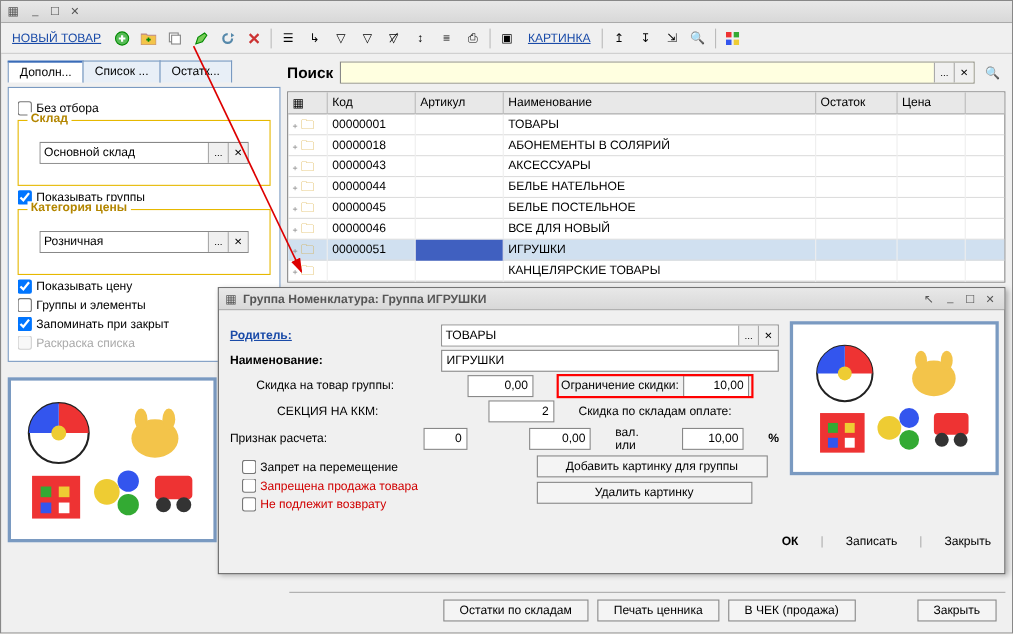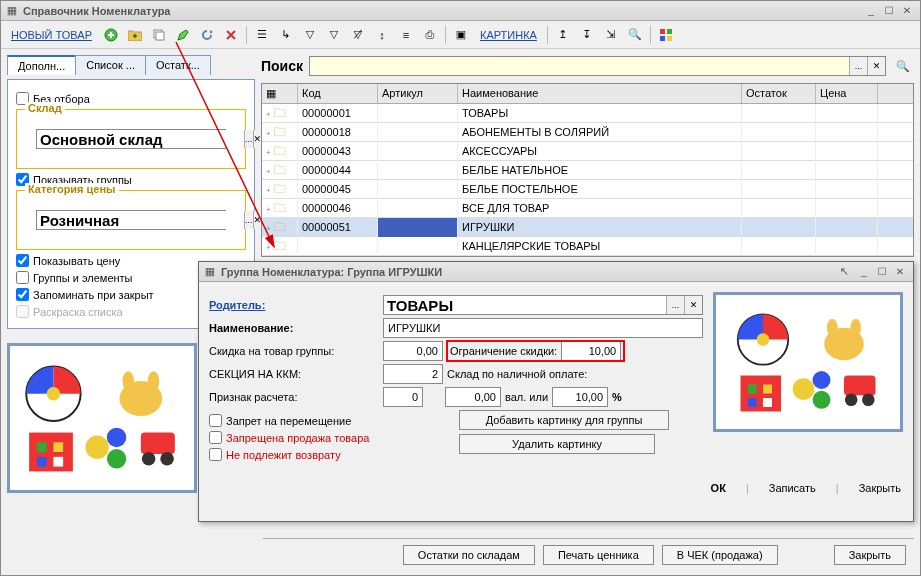--- a/index.html
+++ b/index.html
@@ -19,21 +19,21 @@
 .left { width: 248px; display:flex; flex-direction:column; gap:4px;}
 .tabs { display:flex; }
 .tab { border:1px solid #7a9ac1; border-bottom:none; padding:3px 10px; font-size:11px; background:#e8eff7; cursor:pointer; margin-right:-1px;}
 .tab.active { background:#fff; border-top:2px solid #3a6cb8;}
 .panel { border:1px solid #7a9ac1; background:#fff; padding:8px; }
 .cb { display:flex; align-items:center; gap:4px; margin:4px 0;}
 .cb input { width:13px;height:13px;}
 .fs { border:1px solid #e6b800; padding:19px; margin:4px 0; position:relative;}
 .fs-title { position:absolute; top:-8px; left:8px; background:#fff; padding:0 3px; color:#b38600; font-size:11px; font-weight:bold;}
 .dd { display:flex; align-items:center; border:1px solid #888; background:#fff; height:20px;}
-.dd input { flex:1; border:none; padding:0 3px; font-size:15px; height:18px;font-weight:bold;}
+.dd input { flex:1; border:none; padding:0 3px; font-size:11px; height:18px;}
 .dd .b { width:18px; height:18px; border-left:1px solid #aaa; display:flex; align-items:center; justify-content:center; background:#f0f0f0; cursor:pointer; font-size:9px;}
 .disabled { color:#aaa;}
 
 .right { flex:1; display:flex; flex-direction:column;}
 .search { display:flex; align-items:center; gap:6px; margin-bottom:6px;}
 .search-lbl { font-weight:bold; font-size:14px;}
 .search .dd { flex:1; background:#ffffcc;}
 .grid { border:1px solid #888; background:#fff;}
 .grid-head { display:flex; background:#e8e8e8; border-bottom:1px solid #aaa;}
 .gh { border-right:1px solid #bbb; padding:3px 4px; font-size:11px;}
@@ -47,41 +47,40 @@
 .toys-svg { width:100%; height:100%;}
 
 .bottom-bar { display:flex; gap:8px; padding:6px 8px; justify-content:flex-end; background:#f0f0f0; border-top:1px solid #aaa;}
 .btn2 { border:1px solid #888; background:#f4f4f4; padding:3px 14px; font-size:11px; cursor:pointer;}
 
 
 .dialog { position:absolute; top:261px; left:198px; width:716px; height:261px; border:1px solid #666; background:#f0f0f0; box-shadow:2px 2px 5px rgba(0,0,0,0.3);}
 .dlg-body { display:flex; gap:10px; padding:10px;}
 .dlg-left { flex:1;}
 .dlg-right { width:190px; display:flex; flex-direction:column; gap:6px;}
-.frow { display:flex; align-items:center; margin:3px 0; gap:4px;}
+.frow { display:flex; align-items:center; margin:3px 0; gap:22px;justify-content:center;}
 .flbl { width:170px; font-size:11px;}
 .flbl.b { font-weight:bold; text-decoration:underline; color:#1a4ba8; cursor:pointer;}
 .flbl.bb { font-weight:bold;}
 .fbox { border:1px solid #888; background:#fff; height:20px; padding:0 4px; text-align:right; font-size:11px;}
 .red { color:#d00000;}
 .redbox { outline:2px solid red; outline-offset:-1px;}
 .dlg-footer { display:flex; justify-content:flex-end; gap:20px; padding:4px 12px 10px 0;}
 .dlg-footer .ok { font-weight:bold;}
 
 
 .arrow-svg { position:absolute; top:32px; left:166px; width:120px; height:230px; pointer-events:none; z-index:5;}
 
 </style>
 </head>
 <body>
 
 <div class="window" style="width:921px;height:576px;">
   <div class="titlebar">
     <span class="icon">▦</span>
-    <span class="title">Справочник Номенклатура</span>
     <span class="winbtn">_</span>
     <span class="winbtn">☐</span>
     <span class="winbtn">✕</span>
   </div>
 
   <div class="toolbar">
     <span class="tlink">НОВЫЙ ТОВАР</span>
     <span class="tbtn">
         <svg width="14" height="14">
           <circle cx="7" cy="7" r="6" fill="#5b5" stroke="#080"></circle>
@@ -275,21 +274,21 @@
               <div class="gc c1">00000045</div>
               <div class="gc c2" style=""></div>
               <div class="gc c3">БЕЛЬЕ ПОСТЕЛЬНОЕ</div>
               <div class="gc c4"></div>
               <div class="gc c5"></div>
             </div>
             <div class="grid-row">
               <div class="gc c0"><span style="font-size:8px;color:#888;">+</span> <span class="folder">🗀</span></div>
               <div class="gc c1">00000046</div>
               <div class="gc c2" style=""></div>
-              <div class="gc c3">ВСЕ ДЛЯ ТОВАР</div>
+              <div class="gc c3">ВСЕ ДЛЯ НОВЫЙ</div>
               <div class="gc c4"></div>
               <div class="gc c5"></div>
             </div>
             <div class="grid-row sel">
               <div class="gc c0"><span style="font-size:8px;color:#888;">+</span> <span class="folder">🗀</span></div>
               <div class="gc c1">00000051</div>
               <div class="gc c2" style="background:#4060c0;"></div>
               <div class="gc c3">ИГРУШКИ</div>
               <div class="gc c4"></div>
               <div class="gc c5"></div>
@@ -352,21 +351,21 @@
         <span class="flbl">Скидка на товар группы:</span>
         <input class="fbox" style="width: 60px;" value="0,00">
         <div class="redbox" style="display:flex;align-items:center;gap:4px;padding:0 3px;">
           <span>Ограничение скидки:</span>
           <input class="fbox" style="width: 60px;" value="10,00">
         </div>
       </div>
       <div class="frow">
         <span class="flbl">СЕКЦИЯ НА ККМ:</span>
         <input class="fbox" style="width: 60px;" value="2">
-        <span>Склад по наличной оплате:</span>
+        <span>Скидка по складам оплате:</span>
       </div>
       <div class="frow">
         <span class="flbl">Признак расчета:</span>
         <input class="fbox" style="width: 40px;" value="0">
         <div style="width:14px;"></div>
         <input class="fbox" style="width: 56px;" value="0,00">
         <span>вал. или</span>
         <input class="fbox" style="width: 56px;" value="10,00">
         <span style="font-weight:bold;">%</span>
       </div>

